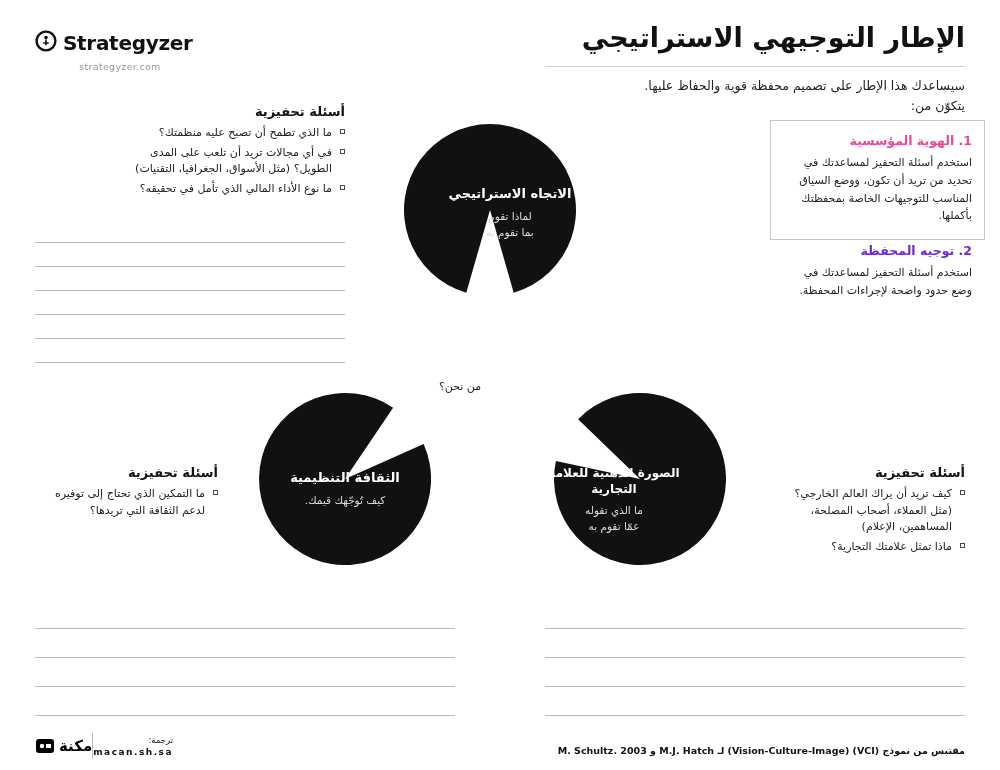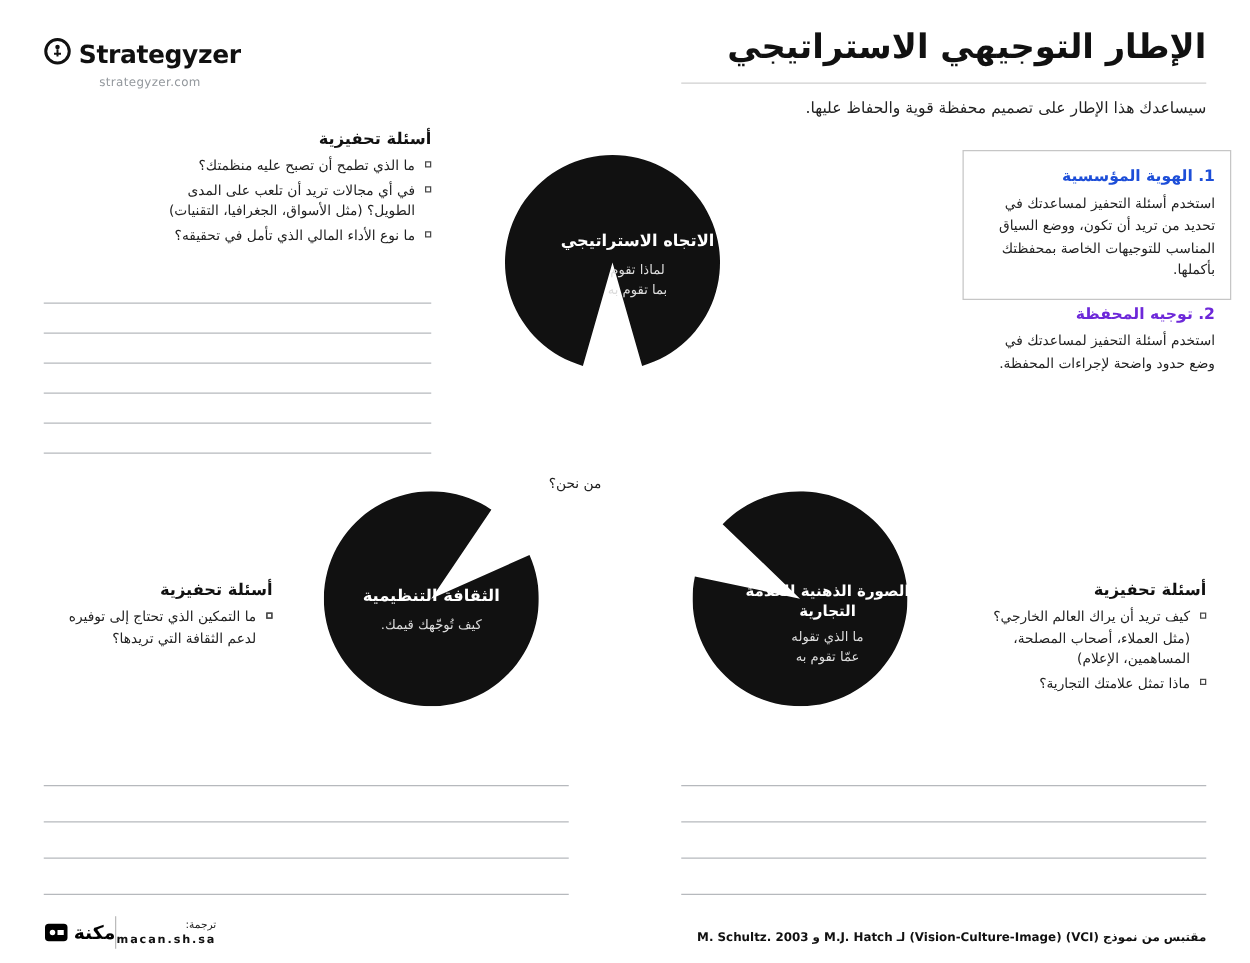--- a/index.html
+++ b/index.html
@@ -14,21 +14,21 @@
   .brand-row { display:flex; align-items:center; gap:6px; }
   .brand-name { font-size:20px; font-weight:700; letter-spacing:-0.3px; color:#111; }
   .brand-url { font-size:9.5px; color:#93989d; text-align:center; margin-top:5px; letter-spacing:0.3px; }
   .page-title { right:35px; top:22px; font-size:27px; font-weight:700; color:#111; }
   .title-rule { right:35px; top:66px; width:420px; height:1px; background:#cfcfcf; }
   .page-subtitle { right:35px; top:76px; width:440px; font-size:12.5px; line-height:1.6; color:#222; }
 
   
   .info-box { right:15px; top:120px; width:215px; border:1px solid #c6c6c6; padding:12px 12px 14px; }
   .sec-title { font-size:12.5px; font-weight:700; margin-bottom:6px; color:#6d28d9; }
-  .sec-title.red { color:#1d4ed8; }
+  .sec-title.red { color:#ec4899; }
   .sec-body { font-size:11px; line-height:1.62; color:#222; }
   .section2 { right:16px; top:243px; width:214px; padding:0 12px; }
 
   
   .qblock .q-heading { font-size:13px; font-weight:700; margin-bottom:6px; color:#111; }
   .qlist { list-style:none; font-size:11px; line-height:1.5; color:#222; }
   .qlist li { position:relative; padding-right:13px; margin-bottom:3px; }
   .sq-bullet { position:absolute; right:0; top:4px; width:5px; height:5px; border:1px solid #4a4a4a; display:inline-block; }
   .q-top { right:655px; top:104px; width:215px; }
   .q-culture { right:782px; top:465px; width:185px; }
@@ -46,21 +46,21 @@
   .circle-svg { display:block; }
   .circle-text { text-align:center; color:#fff; direction:rtl; pointer-events:none; }
   .circle-title { font-size:13px; font-weight:700; line-height:1.3; }
   .circle-title.small { font-size:12px; }
   .circle-sub { font-size:10.5px; color:#dcdcdc; line-height:1.5; margin-top:6px; }
   .c-strategic-svg { left:402px; top:122px; }
   .c-strategic-text { left:422px; top:186px; width:176px; }
   .c-culture-svg { left:259px; top:393px; }
   .c-culture-text { left:259px; top:470px; width:172px; }
   .c-image-svg { left:554px; top:393px; }
-  .c-image-text { left:576px; top:466px; width:172px; }
+  .c-image-text { left:528px; top:466px; width:172px; }
   .center-label { left:370px; top:370px; width:180px; text-align:center; direction:rtl; }
   .center-title { font-size:15px; font-weight:700; color:#111; }
   .center-sub { font-size:11px; color:#222; margin-top:10px; }
 
   
   .footer-left { left:35px; top:733px; display:flex; align-items:center; }
   .macan-logo { display:flex; align-items:center; gap:4px; }
   .macan-text { font-size:15px; font-weight:700; color:#000; direction:rtl; }
   .footer-divider { width:1px; height:26px; background:#bbb; }
   .footer-stack { direction:rtl; text-align:right; }
@@ -84,20 +84,21 @@
           <path d="M11 9.4 L11 15.2 M8.2 13 L13.8 13" stroke="#111" stroke-width="1.6" fill="none"></path>
         </svg>
       </span>
       <span class="brand-name">Strategyzer</span>
     </div>
     <div class="brand-url">strategyzer.com</div>
   </div>
   <div class="abs title-rule"></div>
   <div class="abs page-subtitle rtl">
     <div>سيساعدك هذا الإطار على تصميم محفظة قوية والحفاظ عليها.</div>
+    <div>يتكوّن من:</div>
   </div>
 
   <div class="abs info-box rtl">
     <div class="sec-title red">1. الهوية المؤسسية</div>
     <div class="sec-body">استخدم أسئلة التحفيز لمساعدتك في تحديد من تريد أن تكون، ووضع السياق المناسب للتوجيهات الخاصة بمحفظتك بأكملها.</div>
   </div>
   <div class="abs section2 rtl">
     <div class="sec-title">2. توجيه المحفظة</div>
     <div class="sec-body">استخدم أسئلة التحفيز لمساعدتك في وضع حدود واضحة لإجراءات المحفظة.</div>
   </div>

